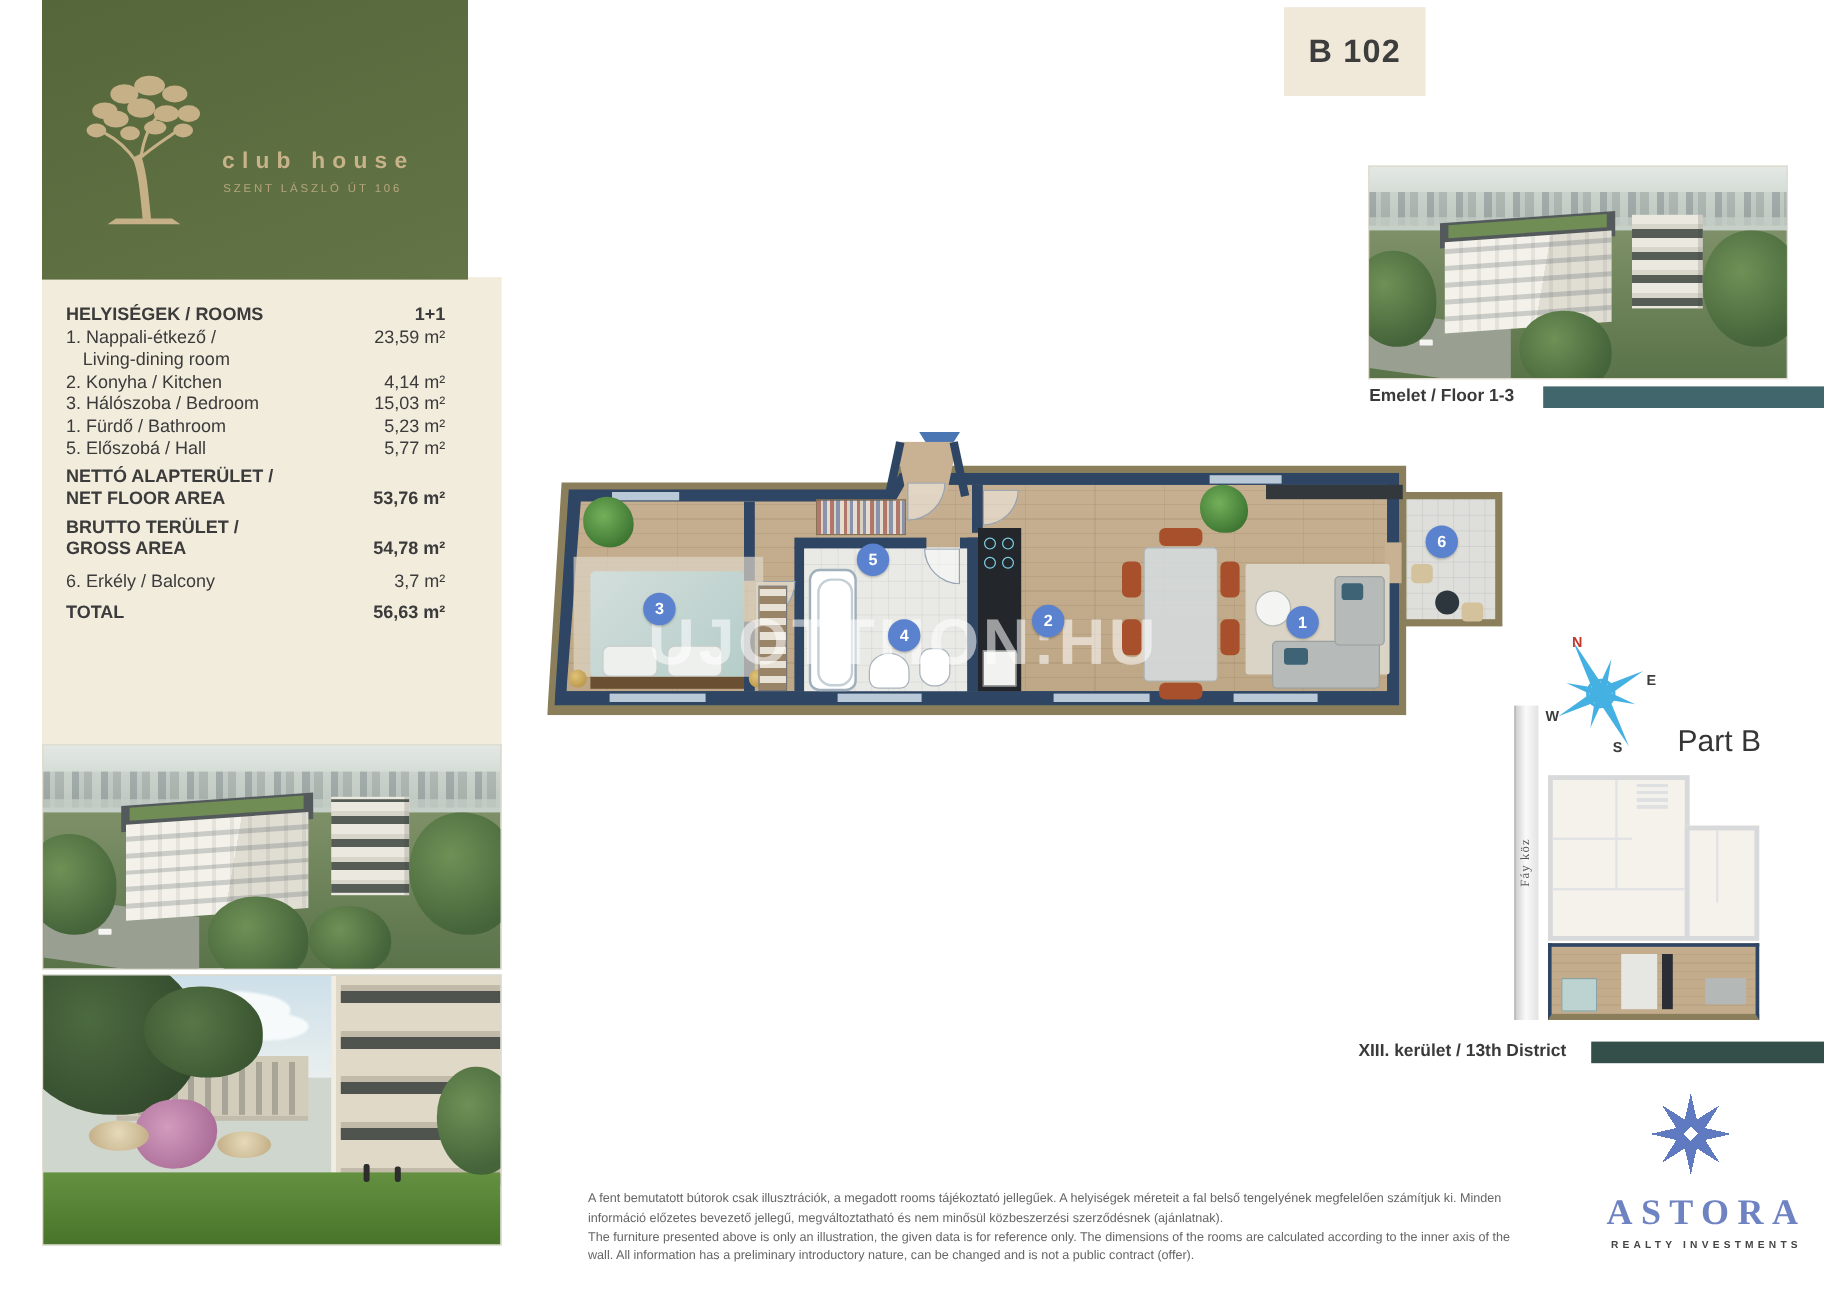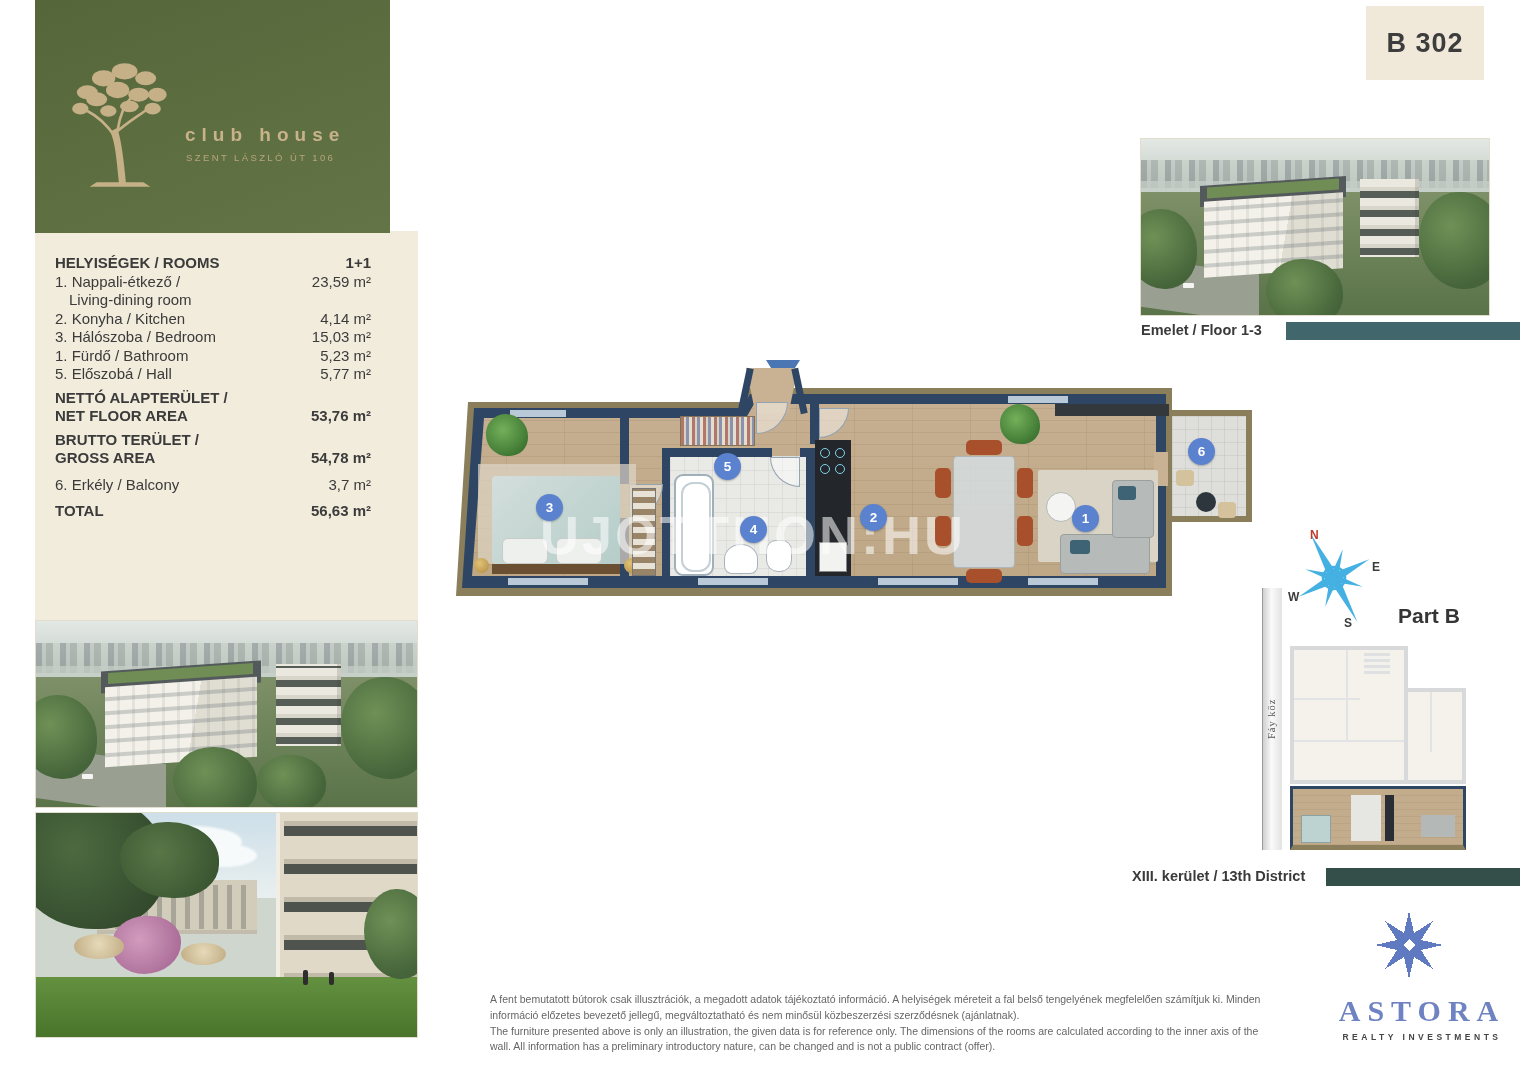--- a/index.html
+++ b/index.html
@@ -78,21 +78,21 @@
   .u1{left:1070px;} .u2{left:1216px;} .u3{left:1366px;}
 
   
   .cap{font-size:14.5px;font-weight:600;color:#3a3a3a;white-space:nowrap;}
   .bar1{left:1286px;top:322px;width:234px;height:18px;background:#41666b;}
   .bar2{left:1326px;top:868px;width:194px;height:18px;background:#344f4a;}
 
   
   .cdir{font-size:12px;font-weight:700;color:#3c3c3c;}
   .cnorth{color:#c0392b;}
-  .partb{font-size:21px;font-weight:700;color:#353535;}
+  .partb{font-size:25px;font-weight:400;color:#353535;}
 
   
   .street-bar{left:1262px;top:588px;width:19px;height:262px;
     background:linear-gradient(90deg,#cfcfcf,#fafafa 45%,#e2e2e2);border-left:1px solid #9a9a9a;}
   .street-lbl{left:1262px;top:588px;width:19px;height:262px;display:flex;align-items:center;justify-content:center;
     writing-mode:vertical-rl;transform:rotate(180deg);font-family:"Liberation Serif",serif;
     font-size:10.5px;color:#555;letter-spacing:1px;}
 
   
   .kp{left:1290px;top:646px;width:178px;height:208px;}
@@ -265,21 +265,21 @@
     <div class="tr" style="left:-6%;top:-8%;width:40%;height:60%;background:radial-gradient(circle at 40% 40%,#4c6a40,#32492c 80%);"></div>
     <div class="tr" style="left:22%;top:4%;width:26%;height:34%;background:radial-gradient(circle at 40% 40%,#587747,#3a5531 80%);"></div>
     <div class="tr" style="left:86%;top:34%;width:18%;height:40%;"></div>
     <div class="sc c-magnolia"></div>
     <div class="c-umb" style="left:10%;top:54%;width:13%;height:11%;"></div>
     <div class="c-umb" style="left:38%;top:58%;width:12%;height:10%;"></div>
     <div class="c-person" style="left:70%;top:70%;"></div>
     <div class="c-person" style="left:77%;top:71%;height:13px;"></div>
   </div>
 
-  <div class="abs unit u3">B 302</div>
+  <div class="abs unit u1">B 102</div>
 
   <div class="abs photo photoR">
     <div class="sc a-sky"></div>
     <div class="sc a-skyline"></div>
     <div class="sc a-haze"></div>
     <div class="sc a-ground"></div>
     <div class="sc a-street"></div>
     <div class="sc a-roof"></div>
     <div class="sc a-roofgreen"></div>
     <div class="sc a-bldg"></div>
@@ -429,21 +429,21 @@
 
     <div class="rn" style="left:624px;top:149px;">1</div>
     <div class="rn" style="left:412px;top:148px;">2</div>
     <div class="rn" style="left:88px;top:138px;">3</div>
     <div class="rn" style="left:292px;top:160px;">4</div>
     <div class="rn" style="left:266px;top:97px;">5</div>
     <div class="rn" style="left:740px;top:82px;">6</div>
   </div>
 
   <div class="abs disclaimer">
-    <div>A fent bemutatott bútorok csak illusztrációk, a megadott adatok tájékoztató információ. A helyiségek méreteit a fal belső tengelyének megfelelően számítjuk ki. Minden információ előzetes bevezető jellegű, megváltoztatható és nem minősül közbeszerzési szerződésnek (ajánlatnak).</div>
+    <div>A fent bemutatott bútorok csak illusztrációk, a megadott rooms tájékoztató jellegűek. A helyiségek méreteit a fal belső tengelyének megfelelően számítjuk ki. Minden információ előzetes bevezető jellegű, megváltoztatható és nem minősül közbeszerzési szerződésnek (ajánlatnak).</div>
     <div>The furniture presented above is only an illustration, the given data is for reference only. The dimensions of the rooms are calculated according to the inner axis of the wall. All information has a preliminary introductory nature, can be changed and is not a public contract (offer).</div>
   </div>
 
   <svg class="abs" style="left:1374px;top:908px;" width="70" height="76" viewBox="0 0 70 76" shape-rendering="crispEdges">
     <polygon fill="#5f7ac0" points="35,3 40,25 59,13 47,32 69,37 47,42 59,61 40,49 35,71 30,49 11,61 23,42 1,37 23,32 11,13 30,25"></polygon>
     <polygon fill="#fff" points="35,31 41,37 35,43 29,37"></polygon>
   </svg>
   <div class="abs astora-name">ASTORA</div>
   <div class="abs astora-tag">REALTY INVESTMENTS</div>
 

